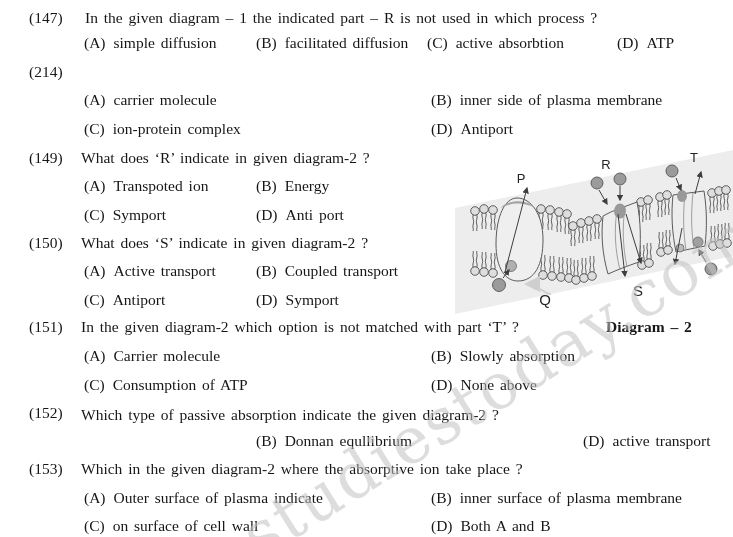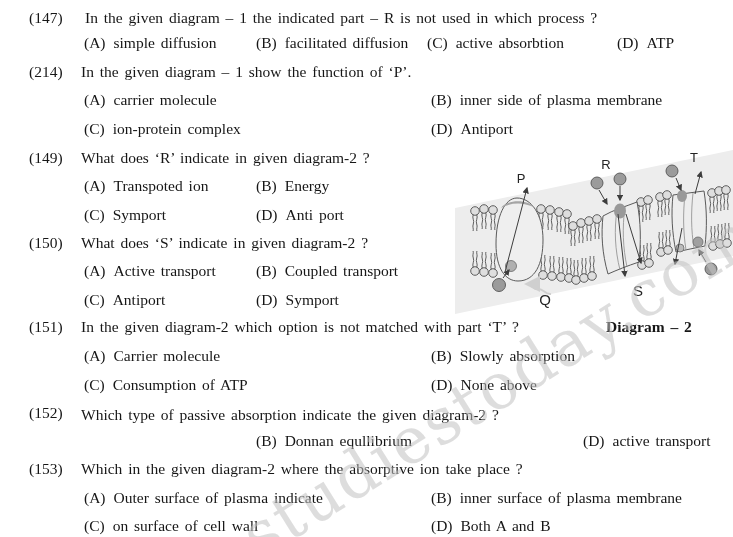--- a/index.html
+++ b/index.html
@@ -28,21 +28,20 @@
 <div class="sheet">
 
   <span class="abs" style="left:3px;top:8px">(147)</span>
   <span class="abs" style="left:59px;top:8px">In the given diagram – 1 the indicated part – R is not used in which process ?</span>
   <span class="abs opt" style="left:58px;top:33px"><span class="lab">(A)</span><span>simple diffusion</span></span>
   <span class="abs opt" style="left:230px;top:33px"><span class="lab">(B)</span><span>facilitated diffusion</span></span>
   <span class="abs opt" style="left:401px;top:33px"><span class="lab">(C)</span><span>active absorbtion</span></span>
   <span class="abs opt" style="left:591px;top:33px"><span class="lab">(D)</span><span>ATP</span></span>
 
   <span class="abs" style="left:3px;top:62px">(214)</span>
-  <span class="abs" style="left:55px;top:62px">In the given diagram – 1 show the function of ‘P’.</span>
   <span class="abs opt" style="left:58px;top:90px"><span class="lab">(A)</span><span>carrier molecule</span></span>
   <span class="abs opt" style="left:58px;top:119px"><span class="lab">(C)</span><span>ion-protein complex</span></span>
   <span class="abs opt" style="left:405px;top:90px"><span class="lab">(B)</span><span>inner side of plasma membrane</span></span>
   <span class="abs opt" style="left:405px;top:119px"><span class="lab">(D)</span><span>Antiport</span></span>
 
   <span class="abs" style="left:3px;top:148px">(149)</span>
   <span class="abs" style="left:55px;top:148px">What does ‘R’ indicate in given diagram-2 ?</span>
   <span class="abs opt" style="left:58px;top:176px"><span class="lab">(A)</span><span>Transpoted ion</span></span>
   <span class="abs opt" style="left:230px;top:176px"><span class="lab">(B)</span><span>Energy</span></span>
   <span class="abs opt" style="left:58px;top:205px"><span class="lab">(C)</span><span>Symport</span></span>

